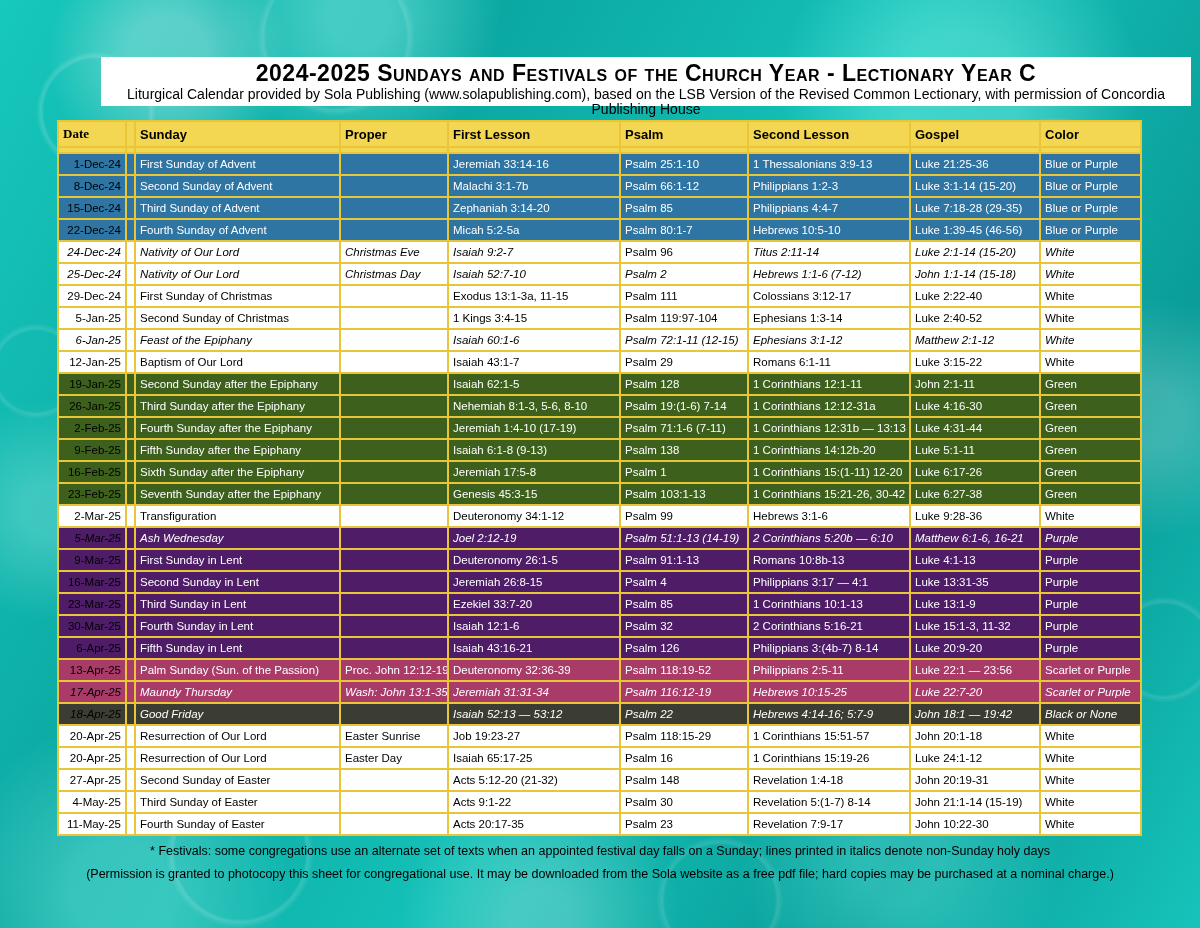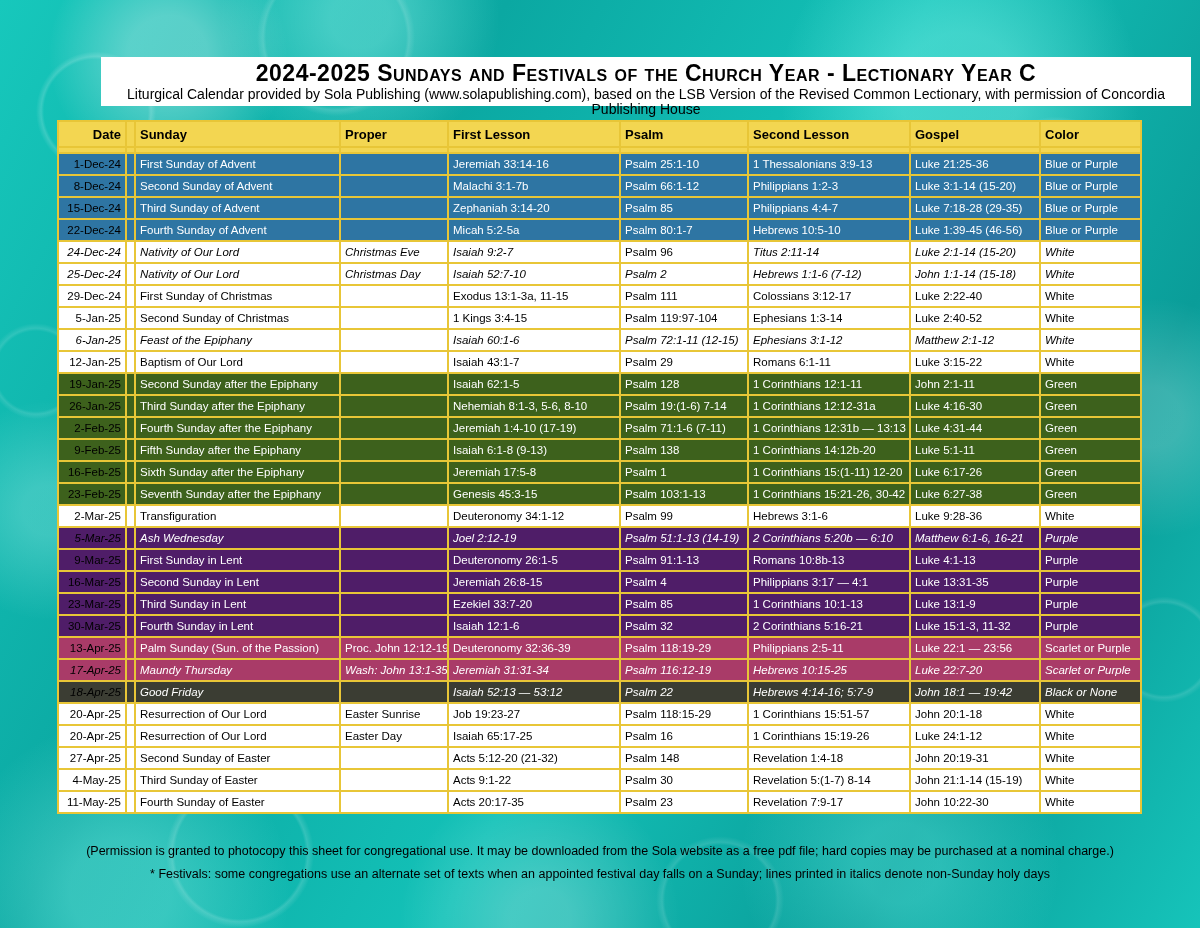--- a/index.html
+++ b/index.html
@@ -75,21 +75,21 @@
   }
   thead th {
     background: #f3d651;
     color: #000;
     font-size: 13px;
     font-weight: bold;
     text-align: left;
     height: 26px;
     padding: 1px 4px;
   }
-  thead th.th-date { text-align: right; }
+  thead th.th-date { text-align: left; font-family: Liberation Serif, serif; }
   tr.header-spacer td { background: #f3d651; height: 6px; padding: 0; }
 
   tbody tr { height: 22px; }
   tbody td {
     font-size: 11.5px;
     padding: 1px 4px;
     line-height: 18px;
   }
   td.date-cell { text-align: right; color: #000 !important; }
   td.text-cell { text-align: left; }
@@ -393,27 +393,38 @@
         <td class="date-cell">30-Mar-25</td>
         <td></td>
         <td class="text-cell">Fourth Sunday in Lent</td>
         <td class="text-cell"></td>
         <td class="text-cell">Isaiah 12:1-6</td>
         <td class="text-cell">Psalm 32</td>
         <td class="text-cell">2 Corinthians 5:16-21</td>
         <td class="text-cell">Luke 15:1-3, 11-32</td>
         <td class="text-cell">Purple</td>
       </tr>
+      <tr class="season-purple">
+        <td class="date-cell">6-Apr-25</td>
+        <td></td>
+        <td class="text-cell">Fifth Sunday in Lent</td>
+        <td class="text-cell"></td>
+        <td class="text-cell">Isaiah 43:16-21</td>
+        <td class="text-cell">Psalm 126</td>
+        <td class="text-cell">Philippians 3:(4b-7) 8-14</td>
+        <td class="text-cell">Luke 20:9-20</td>
+        <td class="text-cell">Purple</td>
+      </tr>
       <tr class="season-scarlet">
         <td class="date-cell">13-Apr-25</td>
         <td></td>
         <td class="text-cell">Palm Sunday (Sun. of the Passion)</td>
         <td class="text-cell">Proc. John 12:12-19</td>
         <td class="text-cell">Deuteronomy 32:36-39</td>
-        <td class="text-cell">Psalm 118:19-29</td>
+        <td class="text-cell">Psalm 118:19-52</td>
         <td class="text-cell">Philippians 2:5-11</td>
         <td class="text-cell">Luke 22:1 — 23:56</td>
         <td class="text-cell">Scarlet or Purple</td>
       </tr>
       <tr class="season-scarlet italic">
         <td class="date-cell">17-Apr-25</td>
         <td></td>
         <td class="text-cell">Maundy Thursday</td>
         <td class="text-cell">Wash: John 13:1-35</td>
         <td class="text-cell">Jeremiah 31:31-34</td>
@@ -485,15 +496,15 @@
         <td class="text-cell">Acts 20:17-35</td>
         <td class="text-cell">Psalm 23</td>
         <td class="text-cell">Revelation 7:9-17</td>
         <td class="text-cell">John 10:22-30</td>
         <td class="text-cell">White</td>
       </tr>
     </tbody>
 </table>
 
 <div class="footnotes">
+  <div class="foot-line">* Festivals: some congregations use an alternate set of texts when an appointed festival day falls on a Sunday; lines printed in italics denote non-Sunday holy days</div>
   <div class="foot-line">(Permission is granted to photocopy this sheet for congregational use. It may be downloaded from the Sola website as a free pdf file; hard copies may be purchased at a nominal charge.)</div>
-  <div class="foot-line">* Festivals: some congregations use an alternate set of texts when an appointed festival day falls on a Sunday; lines printed in italics denote non-Sunday holy days</div>
 </div>
 
 </body></html>

